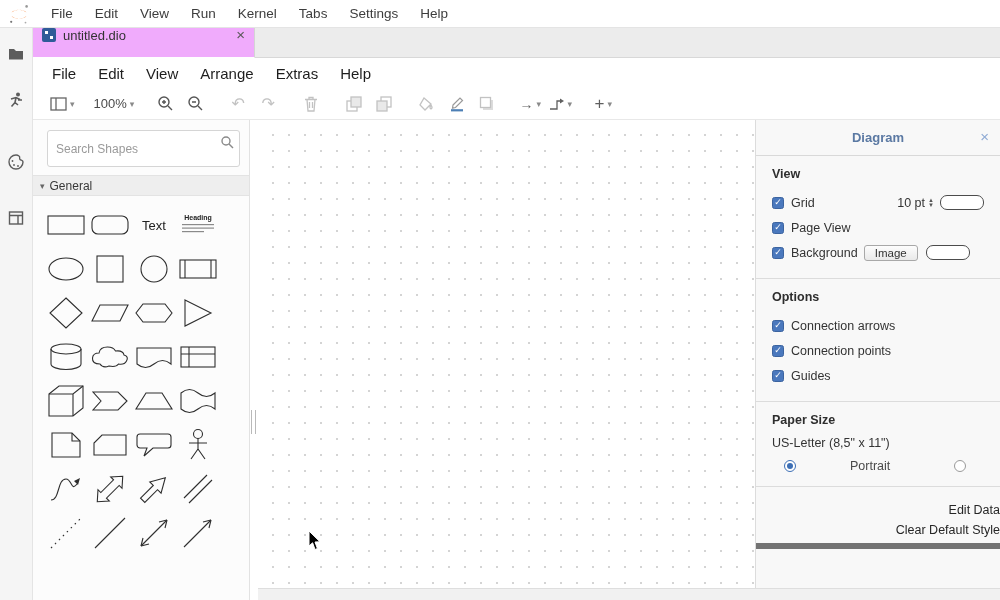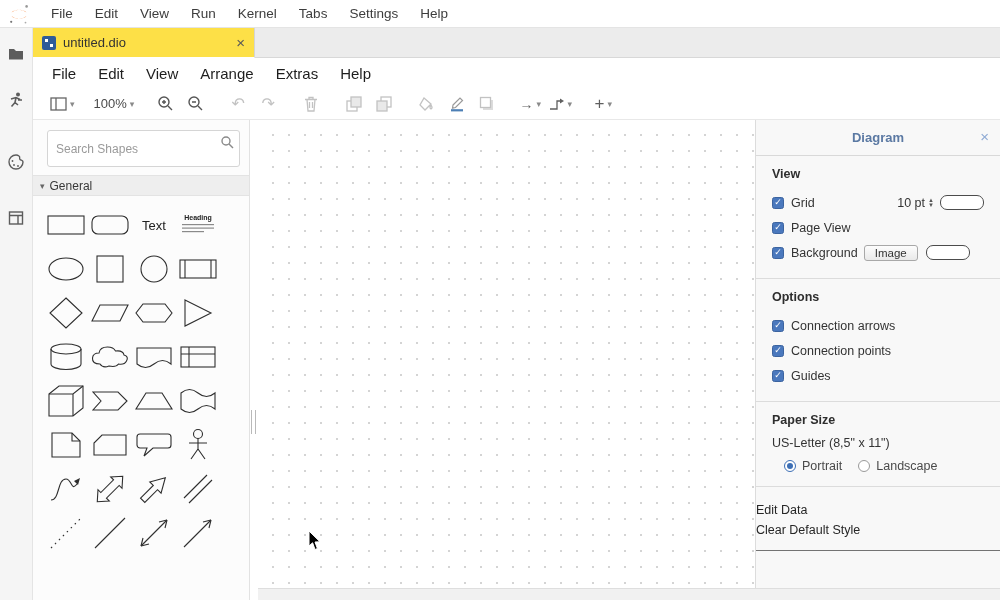--- a/index.html
+++ b/index.html
@@ -16,21 +16,21 @@
 
   .jl-activitybar { position:absolute; left:0; top:28px; bottom:0; width:33px; background:#f5f5f5;
     border-right:1px solid #e4e4e4; display:flex; flex-direction:column; align-items:center; padding-top:16px; }
   .jl-act { width:20px; height:20px; display:flex; align-items:center; justify-content:center; }
   .jl-act + .jl-act { margin-top:26px; }
   .jl-act:nth-child(3) { margin-top:42px; }
   .jl-act:nth-child(4) { margin-top:36px; }
 
   .jl-tabbar { position:absolute; left:33px; top:28px; right:0; height:30px; background:#ececec;
     border-bottom:1px solid #d8d8d8; display:flex; z-index:4; }
-  .jl-tab { width:222px; background:#fde047; border-right:1px solid #d4d4d4; display:flex; align-items:center;
+  .jl-tab { width:222px; background:#f0abfc; border-right:1px solid #d4d4d4; display:flex; align-items:flex-start;
     padding:0 9px; font-size:13px; color:#333; margin-bottom:-1px; border-bottom:1px solid #fff; }
   .jl-tab-icon { width:14px; height:14px; background:#2f5b98; border-radius:2px; margin-right:7px; position:relative; flex:none; }
   .jl-tab-icon::after { content:""; position:absolute; left:3px; top:3px; width:8px; height:8px;
     background:linear-gradient(#fff,#fff) left top/3px 3px no-repeat, linear-gradient(#fff,#fff) right bottom/3px 3px no-repeat; }
   .jl-tab-close { margin-left:auto; color:#595959; font-size:15px; line-height:14px; }
 
   
   .dio { position:absolute; left:33px; top:58px; right:0; bottom:0; background:#fff; }
   .dio-menubar { position:absolute; left:0; top:0; right:0; height:30px; display:flex; align-items:center; padding-left:8px; }
   .dio-menu-item { padding:0 11px; font-size:15px; font-weight:500; color:#1e1e1e; }
@@ -86,23 +86,23 @@
   .stepper { display:inline-flex; flex-direction:column; margin:0 6px 0 3px; color:#555; }
   .stepper span { font-size:6px; line-height:5px; }
   .swatch { width:44px; height:15px; background:#fff; border:1px solid #4c4c4c; border-radius:7px;
     box-shadow:inset 0 0 0 1.5px #fff; flex:none; }
   .img-btn { font-size:11.5px; color:#333; background:linear-gradient(#fdfdfd,#e9e9e9); border:1px solid #a8a8a8;
     border-radius:3px; padding:1px 10px; margin:0 8px 0 6px; }
   .radio { width:12px; height:12px; border-radius:50%; border:1px solid #9a9a9a; background:#fff; margin-right:6px;
     display:inline-flex; align-items:center; justify-content:center; flex:none; }
   .radio.sel { border-color:#3d6fb5; }
   .radio.sel::after { content:""; width:6px; height:6px; border-radius:50%; background:#3d6fb5; }
-  .radio-row { display:flex; align-items:center; margin-top:9px; padding-left:12px; color:#4a4a4a; }
+  .radio-row { display:flex; align-items:center; margin-top:9px; padding-left:12px; color:#4a4a4a;gap:48px; }
   .radio-lbl { margin-right:16px; }
-  .fmt-actions { padding:13px 0 10px; border-bottom:1px solid #737373; text-align:left; }
+  .fmt-actions { padding:13px 0 3px; border-bottom:6px solid #737373; text-align:right; }
   .fmt-action { height:20px; line-height:20px; color:#262626; }
 
   .cursor { position:absolute; left:308px; top:531px; z-index:50; pointer-events:none; }
 </style>
 </head>
 <body>
 
 <header class="jl-topbar">
   <span class="jl-logo">
     <svg width="22" height="22" viewBox="0 0 22 22">

